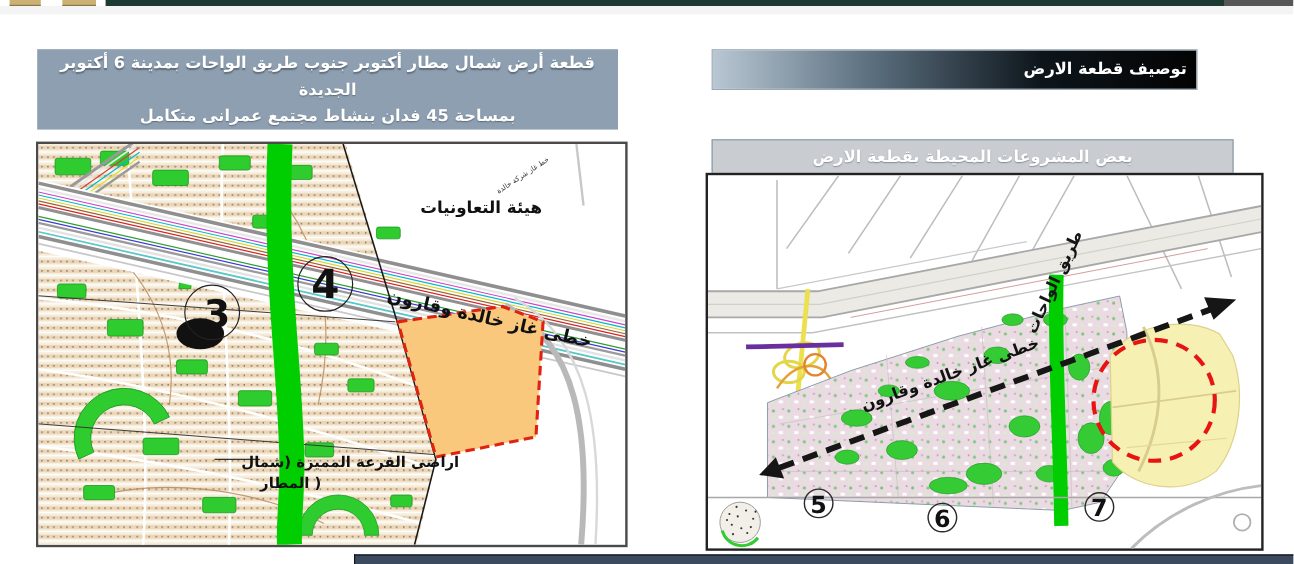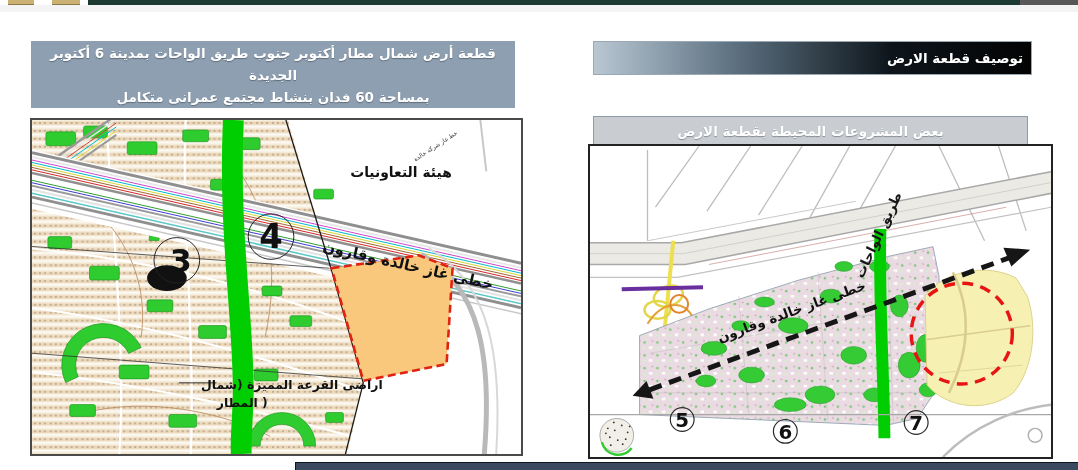--- a/index.html
+++ b/index.html
@@ -11,21 +11,21 @@
   #gold-seg-2{left:52px;top:0;width:28px;height:4px;background:#cbb272;border-bottom:1px solid #8a7a4a;}
   #rule-green{left:88px;top:0;width:932px;height:5px;background:#1c3a31;}
   #rule-gray{left:1020px;top:0;width:58px;height:5px;background:#575757;}
   #rule-band{left:0;top:5px;width:1078px;height:7px;background:#f4f4f4;}
   
   #title-box{left:31px;top:41px;width:484px;height:67px;background:#8d9fb0;color:#ffffff;
              font-weight:bold;font-size:13.5px;text-align:center;direction:rtl;
              display:flex;flex-direction:column;justify-content:center;line-height:22px;
              text-shadow:0 1px 1px rgba(60,70,80,.55);}
   
-  #bar-primary{left:593px;top:41px;width:439px;height:30px;box-sizing:border-box;
+  #bar-primary{left:593px;top:41px;width:405px;height:30px;box-sizing:border-box;
       background:linear-gradient(270deg,#030303 0%,#0d151b 32%,#5d7181 68%,#b9c7d3 100%);
       border:1px solid #9aa8b4;color:#fff;font-weight:bold;font-size:13.5px;direction:rtl;
       display:flex;align-items:center;justify-content:flex-start;padding:16px 8px;}
   #bar-secondary{left:593px;top:83px;width:435px;height:29px;box-sizing:border-box;
       background:#c9cdd2;border:1px solid #8b9dab;color:#ffffff;font-weight:bold;font-size:13.5px;
       direction:rtl;display:flex;align-items:center;justify-content:center;
       text-shadow:0 1px 1px rgba(90,100,110,.6);margin-top:33px;}
   
   #map-left{left:30px;top:118px;width:493px;height:338px;box-sizing:border-box;
             border:2px solid #4a4a4a;background:#fff;}
@@ -43,21 +43,21 @@
 <div id="stage">
 
   <div class="abs" id="gold-seg-1"></div>
   <div class="abs" id="gold-seg-2"></div>
   <div class="abs" id="rule-green"></div>
   <div class="abs" id="rule-gray"></div>
   <div class="abs" id="rule-band"></div>
 
   <div class="abs" id="title-box">
     <div>قطعة أرض شمال مطار أكتوبر جنوب طريق الواحات بمدينة 6 أكتوبر الجديدة</div>
-    <div>بمساحة 60 فدان بنشاط  مجتمع عمرانى متكامل</div>
+    <div>بمساحة 45 فدان بنشاط  مجتمع عمرانى متكامل</div>
   </div>
 
   <div class="abs" id="bar-primary">
     <span>توصيف قطعة الارض</span>
   </div>
   <div class="abs" id="bar-secondary">
     <span>بعض المشروعات المحيطة بقطعة الارض</span>
   </div>
 
   <div class="abs" id="map-left">

